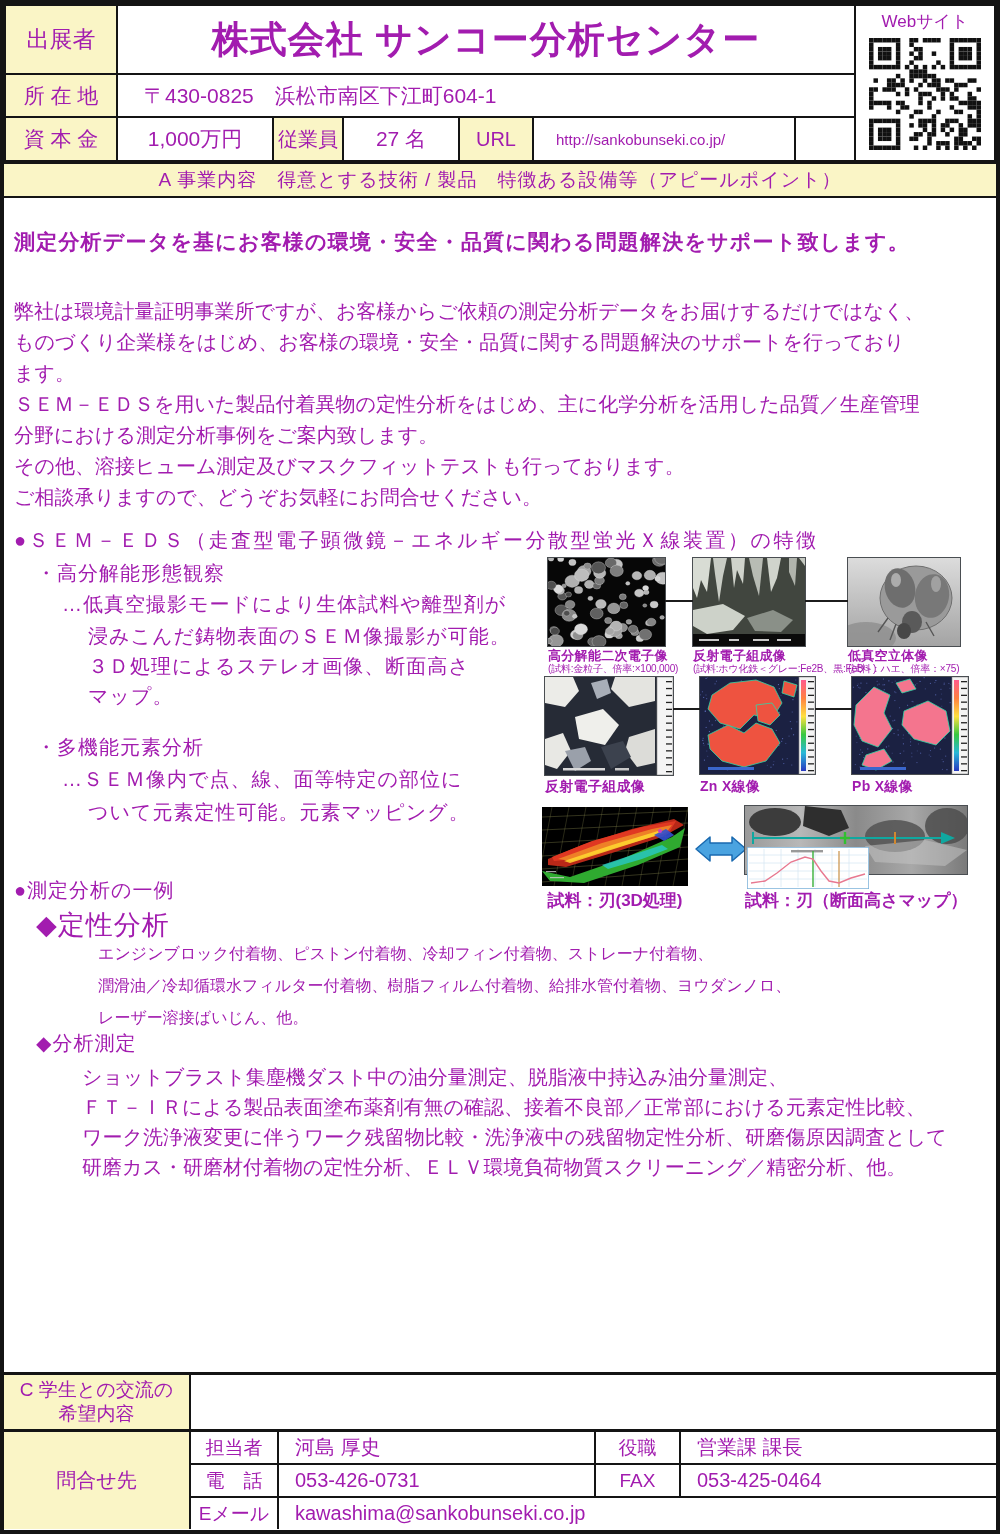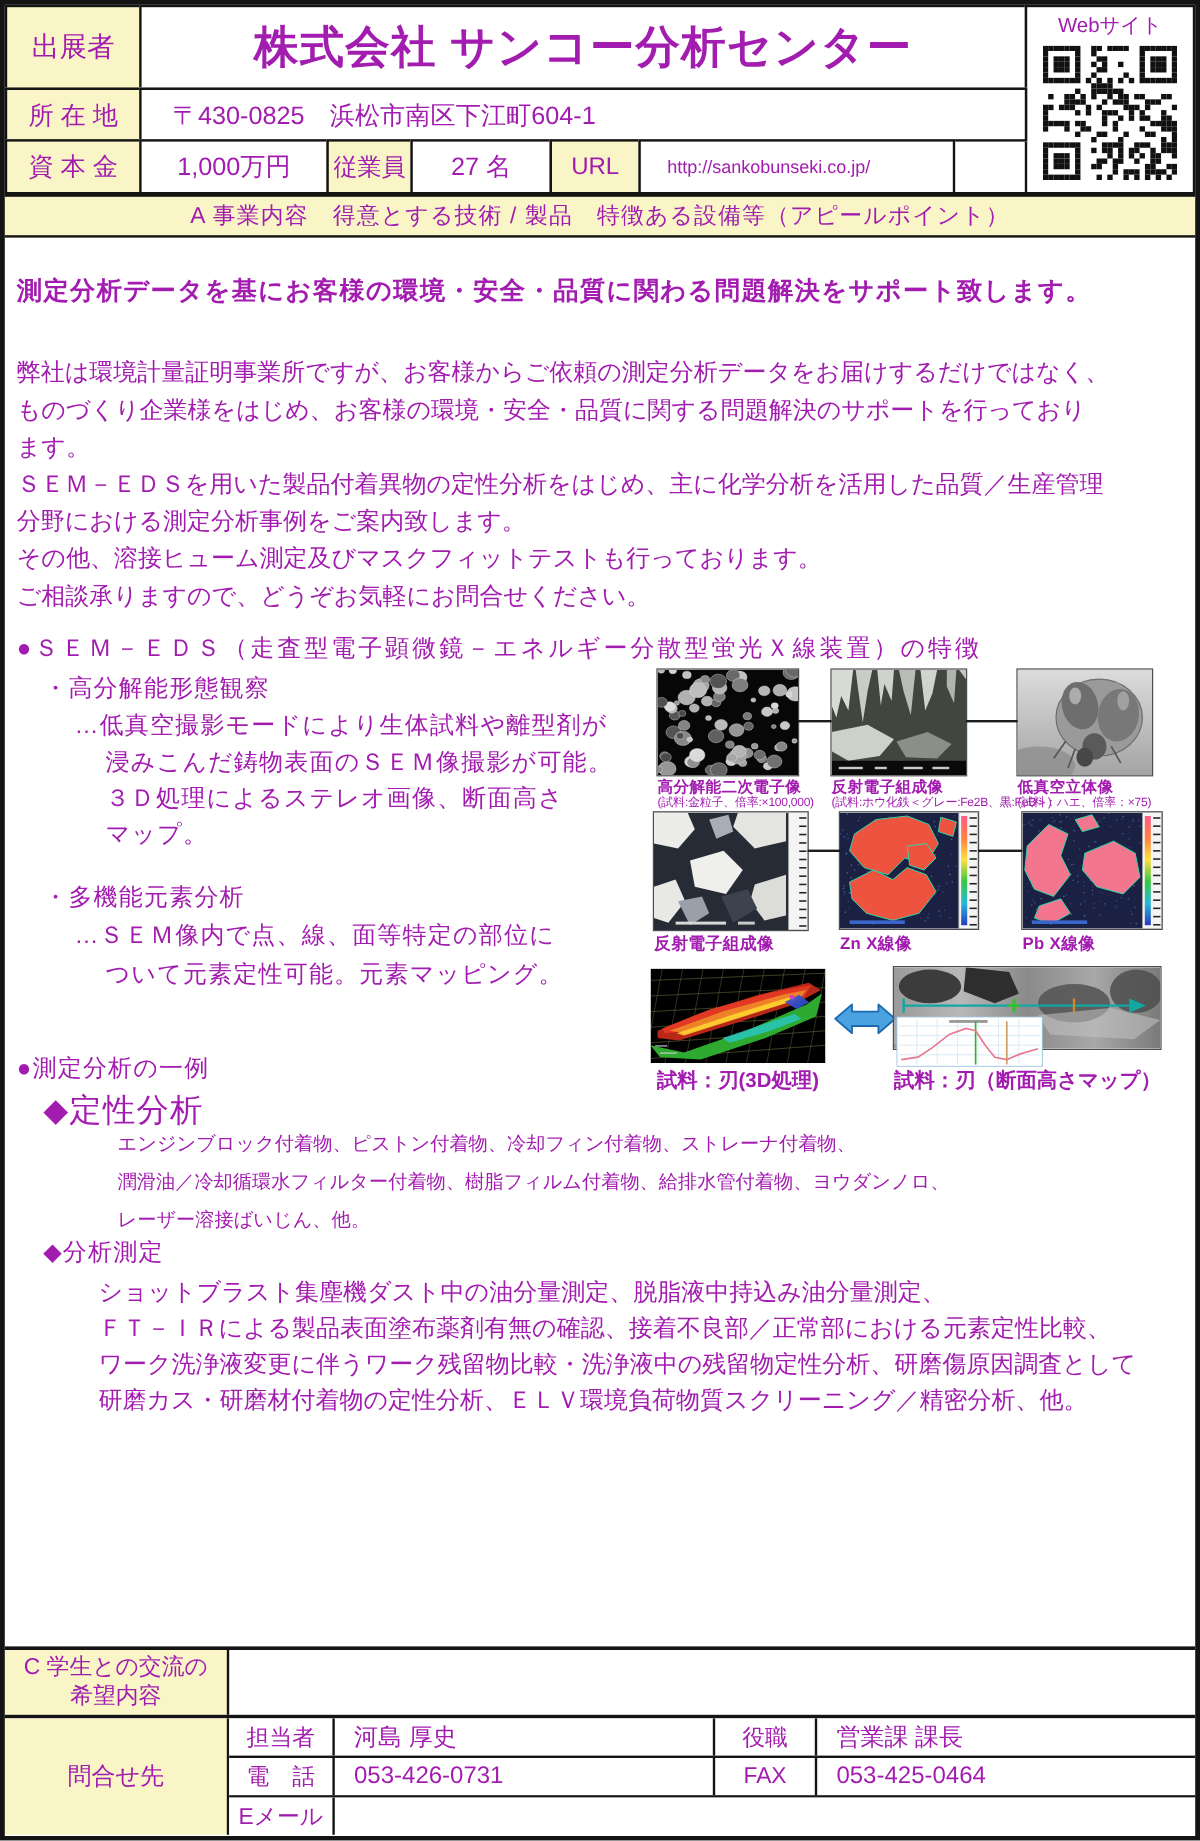--- a/index.html
+++ b/index.html
@@ -954,14 +954,15 @@
     <div class="cval" style="flex:1;">営業課 課長</div>
   </div>
   <div class="crow" style="left:191px;top:1465px;width:805px;height:33px;">
     <div class="clabel" style="width:88px;">電　話</div>
     <div class="cval" style="width:317px;border-right:2px solid var(--bd);">053-426-0731</div>
     <div class="clabel" style="width:85px;">FAX</div>
     <div class="cval" style="flex:1;">053-425-0464</div>
   </div>
   <div class="crow" style="left:191px;top:1498px;width:805px;height:31px;border-bottom:none;">
     <div class="clabel" style="width:88px;">Eメール</div>
+    <div class="cval" style="flex:1;">kawashima@sankobunseki.co.jp</div>
   </div>
 </div>
 
 </body></html>

